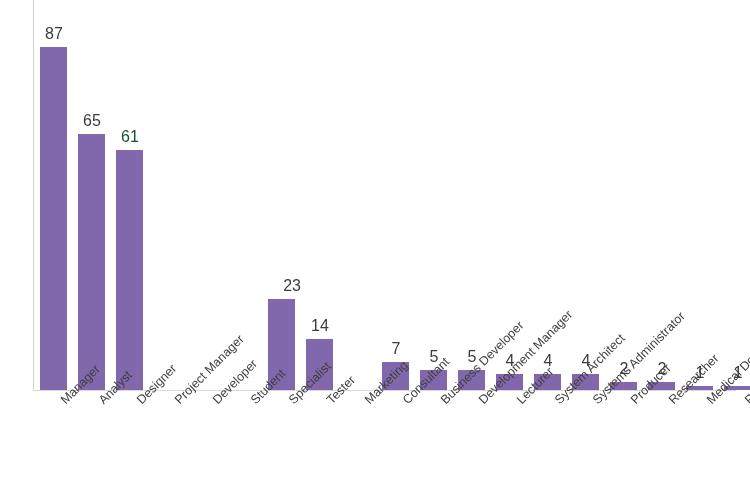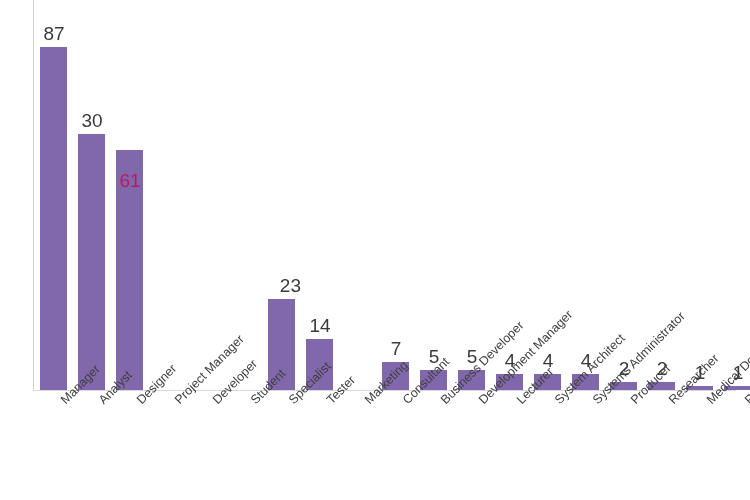--- a/index.html
+++ b/index.html
@@ -51,21 +51,21 @@
     bottom: 1px;
     left: 5px;
     width: 27px;
     background: #8167ac;
   }
   .bar-value {
     position: absolute;
     left: 0;
     width: 38px;
     text-align: center;
-    font-size: 19px;
+    font-size: 16px;
     color: #3b3b3b;
     font-family: "Liberation Sans", sans-serif;
     line-height: 14px;
   }
   
   #category-labels {
     position: absolute;
     left: 0;
     top: 391px;
     width: 750px;
@@ -97,25 +97,25 @@
 
 <div id="chart-root">
 
   <div id="plot-area">
       <div class="bar-group" style="left: 35px;">
         <div class="bar-rect" style="height: 343px; background: rgb(129, 103, 172);"></div>
         <div class="bar-value" style="top: 27px; color: rgb(59, 59, 59);">87</div>
       </div>
       <div class="bar-group" style="left: 73px;">
         <div class="bar-rect" style="height: 256px; background: rgb(129, 103, 172);"></div>
-        <div class="bar-value" style="top: 114px; color: rgb(59, 59, 59);">30</div>
+        <div class="bar-value" style="top: 114px; color: rgb(59, 59, 59);">65</div>
       </div>
       <div class="bar-group" style="left: 111px;">
         <div class="bar-rect" style="height: 240px; background: rgb(129, 103, 172);"></div>
-        <div class="bar-value" style="top: 130px; color: #be185d; margin-top: 44px;">61</div>
+        <div class="bar-value" style="top: 130px; color: #14532d;">61</div>
       </div>
       <div class="bar-group" style="left: 263px;">
         <div class="bar-rect" style="height: 91px; background: rgb(129, 103, 172);"></div>
         <div class="bar-value" style="top: 279px; color: rgb(59, 59, 59); text-align: right;">23</div>
       </div>
       <div class="bar-group" style="left: 301px;">
         <div class="bar-rect" style="height: 51px; background: rgb(129, 103, 172);"></div>
         <div class="bar-value" style="top: 319px; color: rgb(59, 59, 59);">14</div>
       </div>
       <div class="bar-group" style="left: 377px;">

